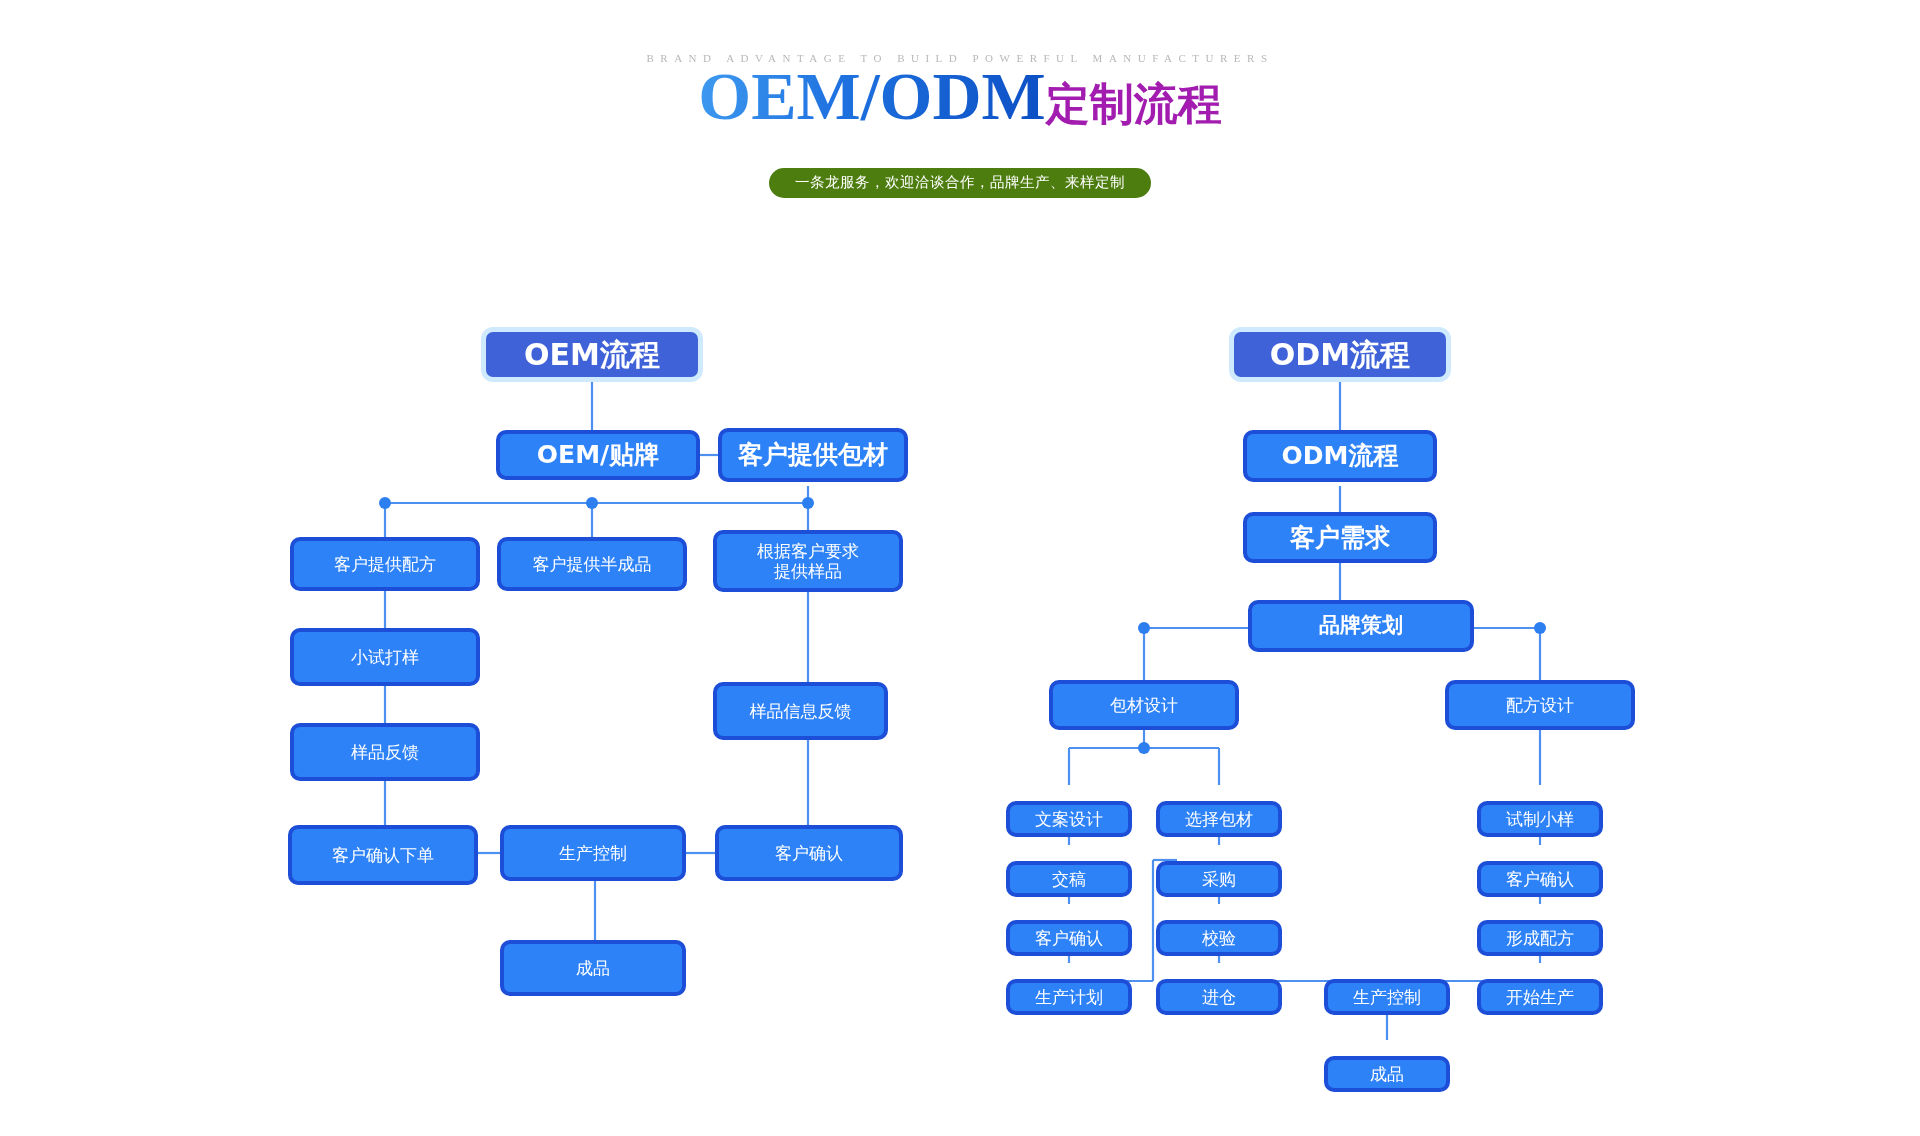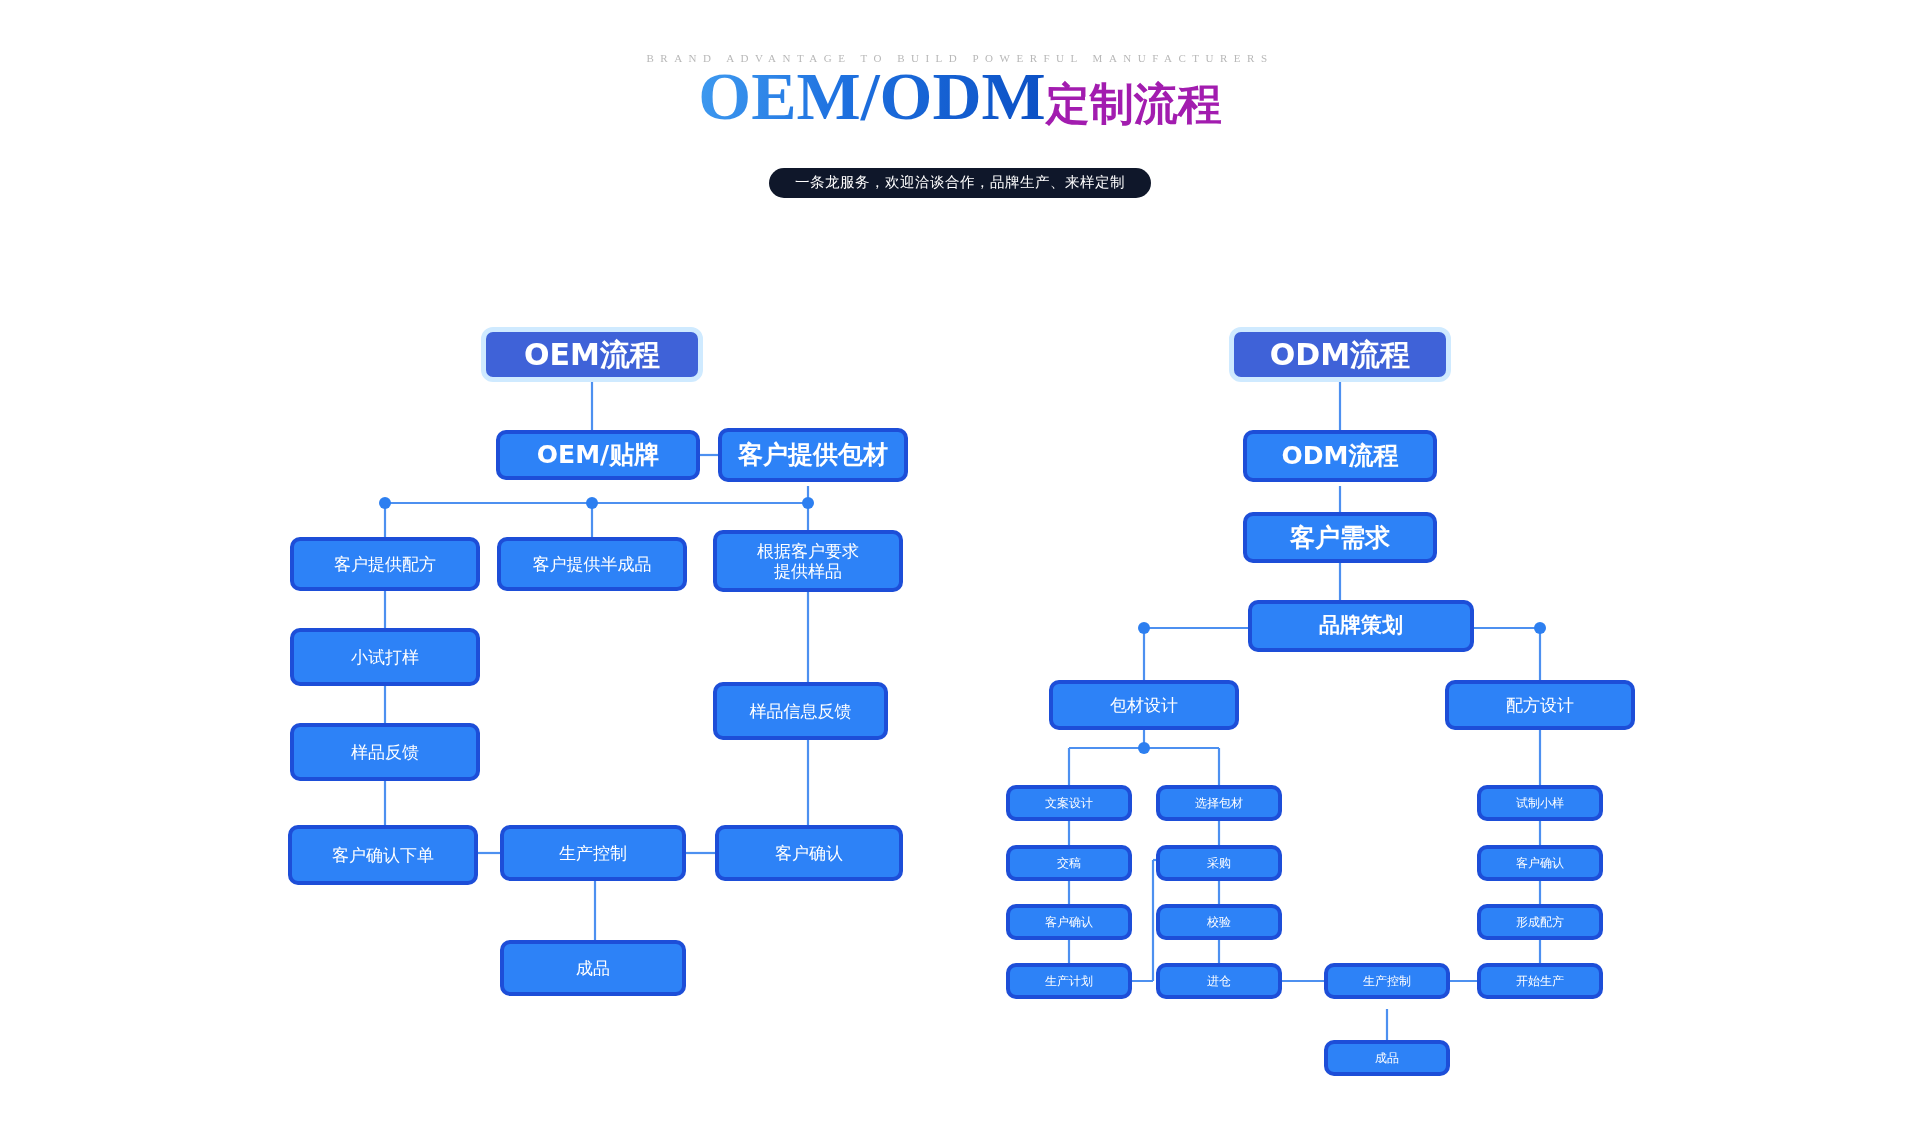--- a/index.html
+++ b/index.html
@@ -22,21 +22,21 @@
     font-size:68px;font-weight:700;white-space:nowrap;line-height:1.0;
   }
   #title .en{
     background:linear-gradient(100deg,#3f9bf0 0%,#1f72e0 40%,#0b4fc4 100%);
     -webkit-background-clip:text;background-clip:text;color:transparent;
     -webkit-text-fill-color:transparent;
   }
   #title .cn{color:#a21caf;font-family:"DejaVu Sans","Liberation Sans",sans-serif;font-weight:700;font-size:44px;}
   #tagline-wrap{position:absolute;left:0;top:168px;width:1920px;text-align:center;}
   #tagline{
-    display:inline-block;background:#0f172a;color:#ffffff;
+    display:inline-block;background:#4d7c0f;color:#ffffff;
     border-radius:16px;padding:5px 26px 6px 26px;
     font-size:14.5px;letter-spacing:.5px;
     font-family:"DejaVu Sans","Liberation Sans",sans-serif;
   }
 
   
   #canvas{position:absolute;left:0;top:0;width:1920px;height:1136px;}
   #lines{position:absolute;left:0;top:0;width:1920px;height:1136px;pointer-events:none;}
 
   
@@ -48,21 +48,21 @@
     text-align:center;line-height:1.2;
     font-family:"DejaVu Sans","Liberation Sans",sans-serif;
     font-size:17px;font-weight:400;white-space:pre-line;
   }
   .node.head{
     background:#3f62d8;border-color:#cfeaff;border-width:5px;
     font-size:30px;font-weight:700;border-radius:12px;
   }
   .node.strong{font-size:25px;font-weight:700;}
   .node.mid{font-size:21px;font-weight:700;}
-  .node.sm{font-size:12px;}
+  .node.sm{font-size:17px;margin-top:16px;}
 </style>
 </head>
 <body>
 
 <div id="header">
   <div id="eyebrow">BRAND ADVANTAGE TO BUILD POWERFUL MANUFACTURERS</div>
   <div id="title">
     <span class="en">OEM/ODM</span><span class="cn">定制流程</span>
   </div>
   <div id="tagline-wrap">

